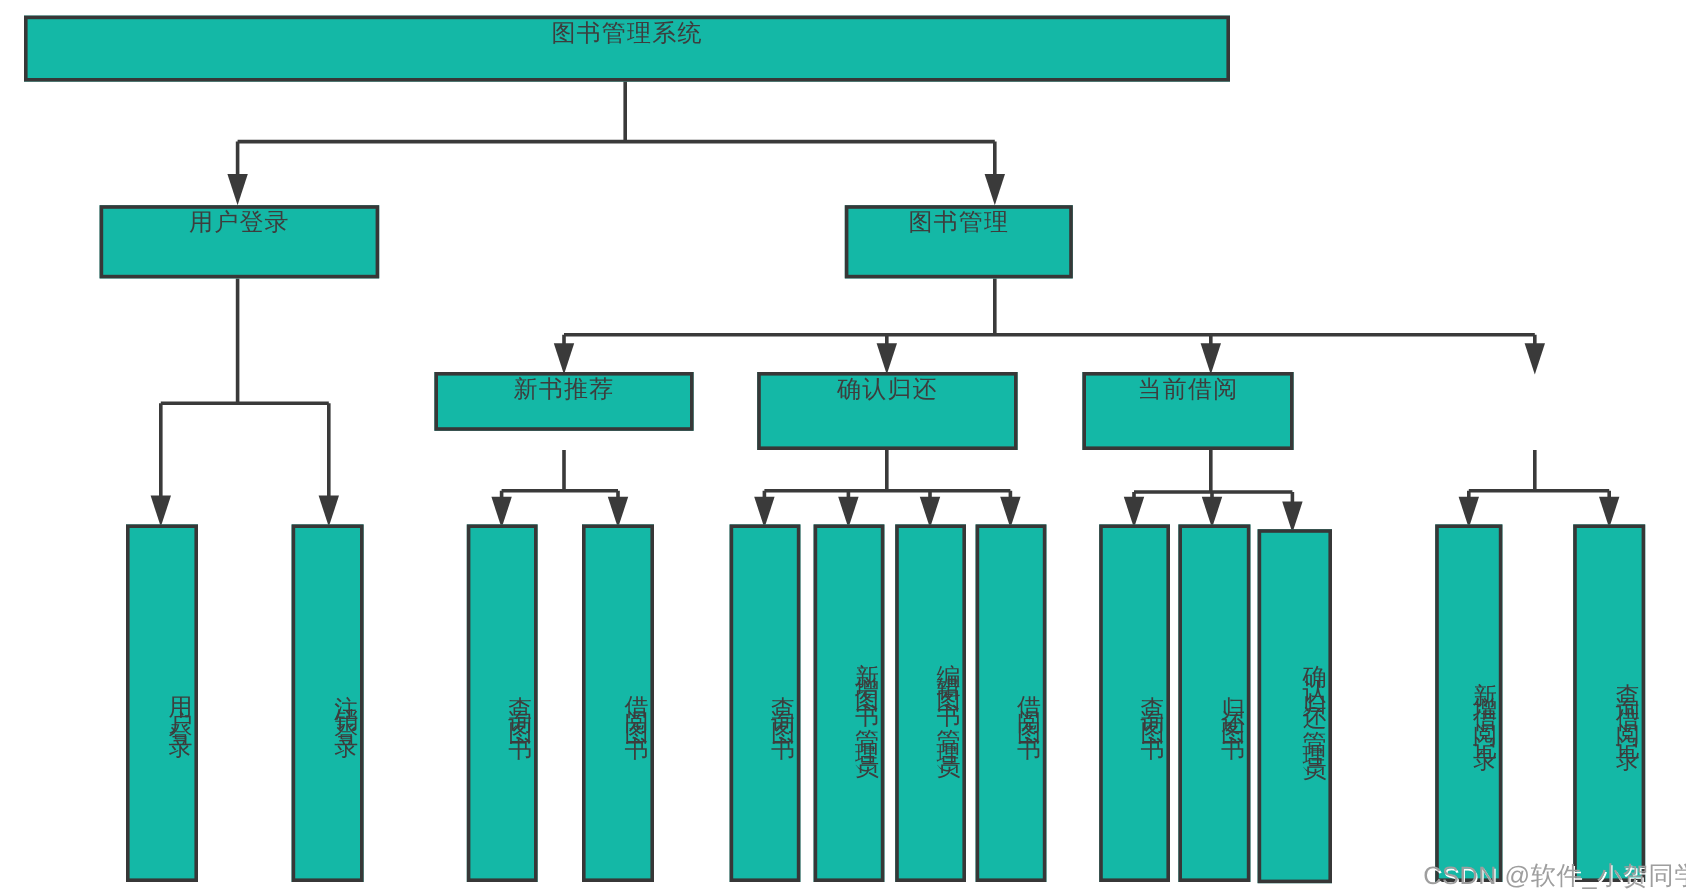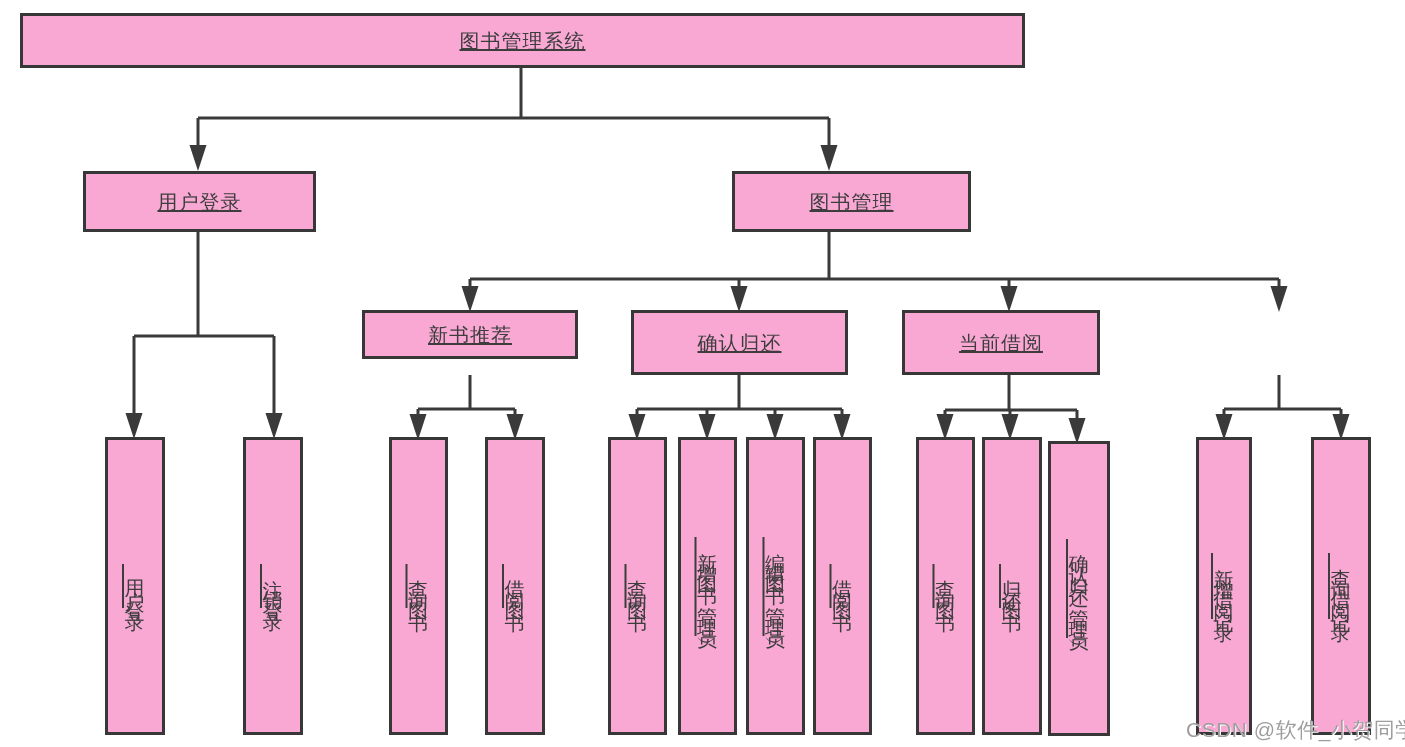--- a/index.html
+++ b/index.html
@@ -2,36 +2,36 @@
 <html><head>
 <meta charset="utf-8">
 <style>
   html,body { margin:0; padding:0; background:#ffffff; }
   #canvas {
     position:relative; width:1405px; height:747px; background:#ffffff;
     font-family:"Liberation Sans", sans-serif; overflow:hidden;
   }
   #wires { position:absolute; left:0; top:0; width:1405px; height:747px; }
   .node {
-    position:absolute; box-sizing:border-box; background:#f9a8d4;
+    position:absolute; box-sizing:border-box; background:#14b8a6;
     border:3px solid #373737; color:#3d3d3d;
-    display:flex; align-items:center; justify-content:center;
-    text-align:center; line-height:1.2;text-decoration:underline;
+    display:flex; align-items:flex-start; justify-content:center;
+    text-align:center; line-height:1.2;
   }
   .h { font-size:20px; letter-spacing:1px; }
   .v {
     writing-mode:vertical-rl; text-orientation:mixed;
     font-size:20px; letter-spacing:11px;
   }
   .root-box  { left:20px;  top:13px;  width:1005px; height:55px; }
   .n-login   { left:83px;  top:171px; width:233px;  height:61px; }
-  .n-mgmt    { left:732px; top:171px; width:239px;  height:61px; }
+  .n-mgmt    { left:704px; top:171px; width:190px;  height:61px; }
   .n-rec     { left:362px; top:310px; width:216px;  height:49px; }
   .n-bb      { left:631px; top:310px; width:217px;  height:65px; }
-  .n-cur     { left:902px; top:310px; width:198px;  height:65px; }
+  .n-cur     { left:902px; top:310px; width:176px;  height:65px; }
   .n-rd      { left:1173px;top:310px; width:212px;  height:65px; }
   .q1  { left:105px;  top:437px; width:60px; height:298px; }
   .q2  { left:243px;  top:437px; width:60px; height:298px; }
   .q3  { left:389px;  top:437px; width:59px; height:298px; }
   .q4  { left:485px;  top:437px; width:60px; height:298px; }
   .q5  { left:608px;  top:437px; width:59px; height:298px; }
   .q6  { left:678px;  top:437px; width:59px; height:298px; }
   .q7  { left:746px;  top:437px; width:59px; height:298px; }
   .q8  { left:813px;  top:437px; width:59px; height:298px; }
   .q9  { left:916px;  top:437px; width:59px; height:298px; }

